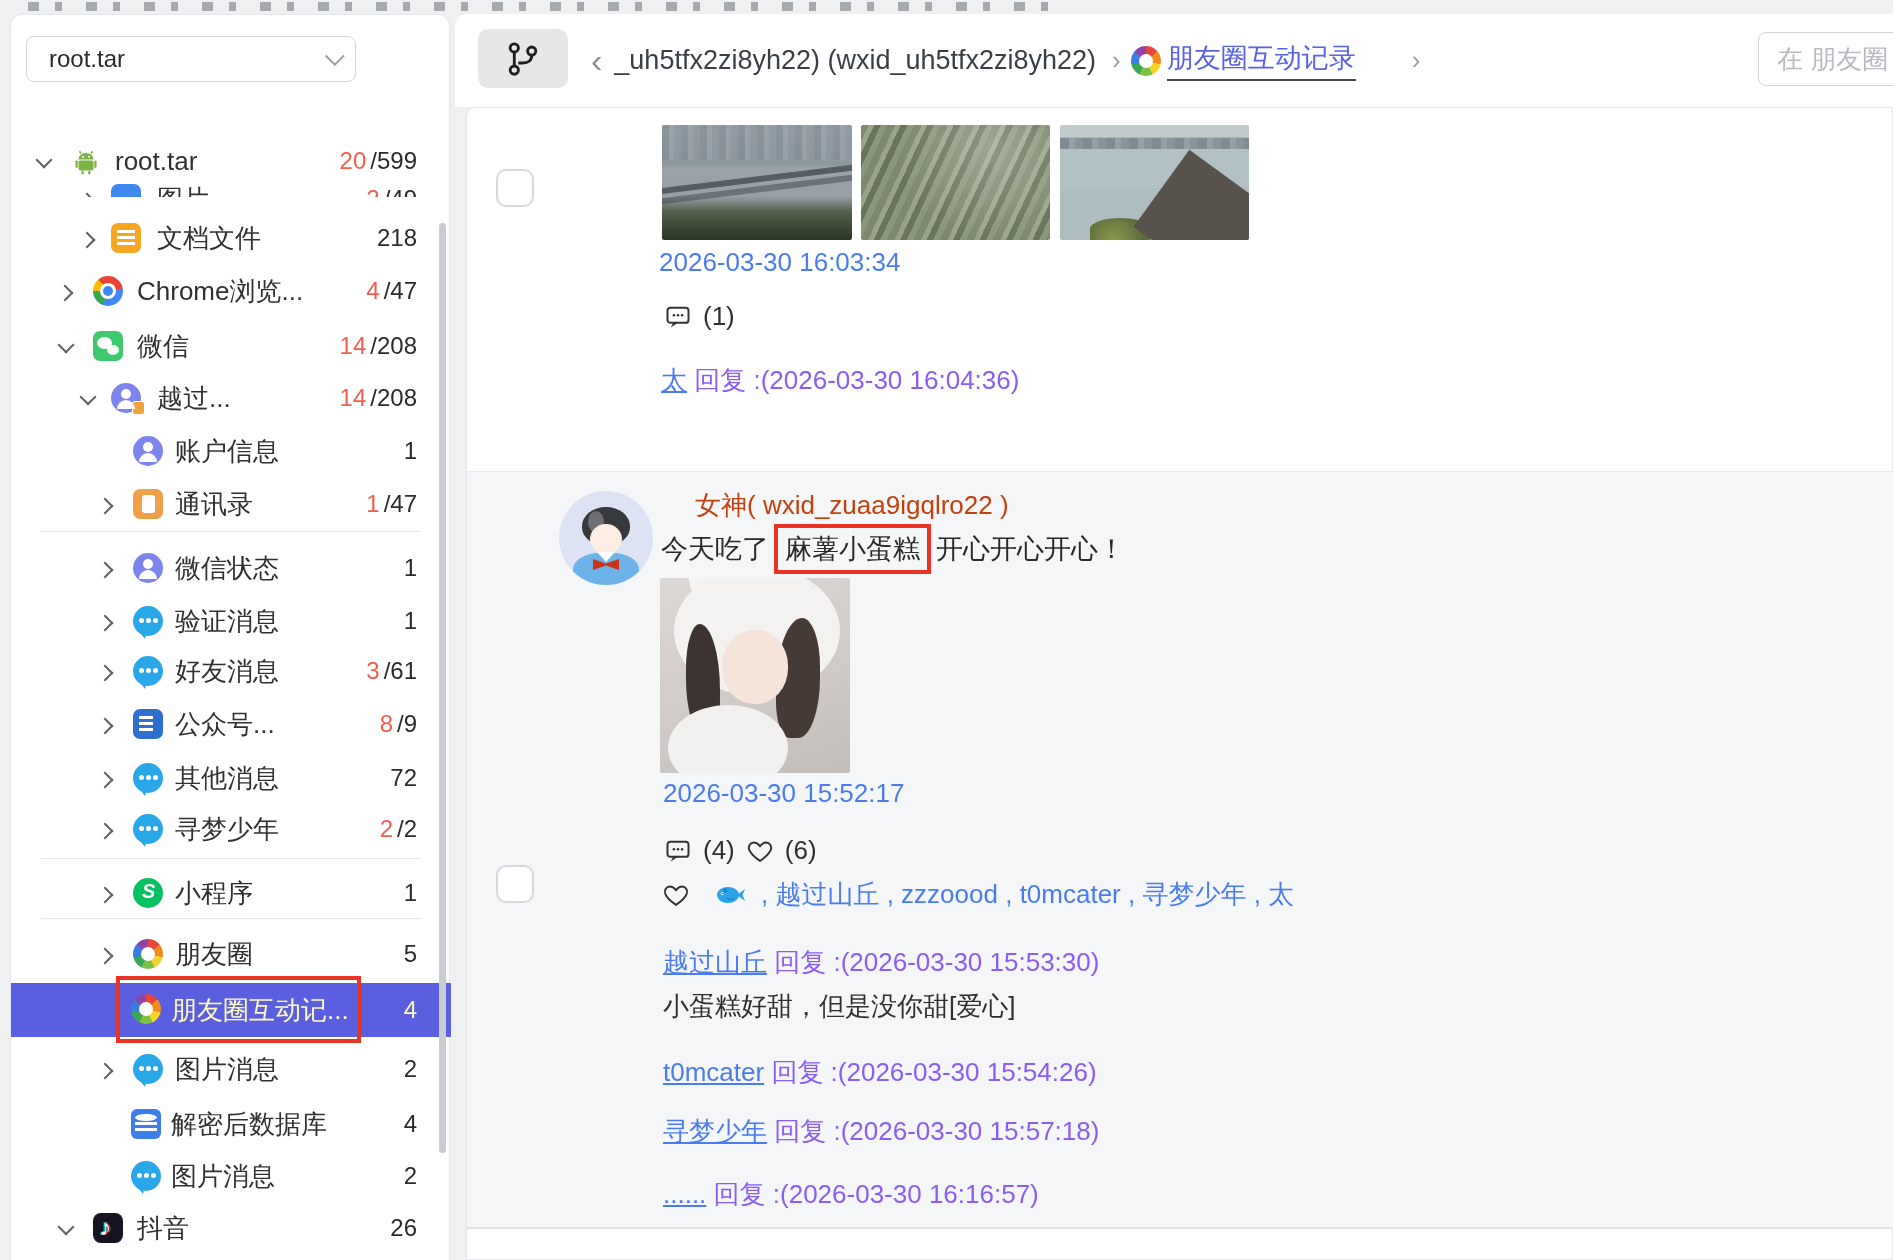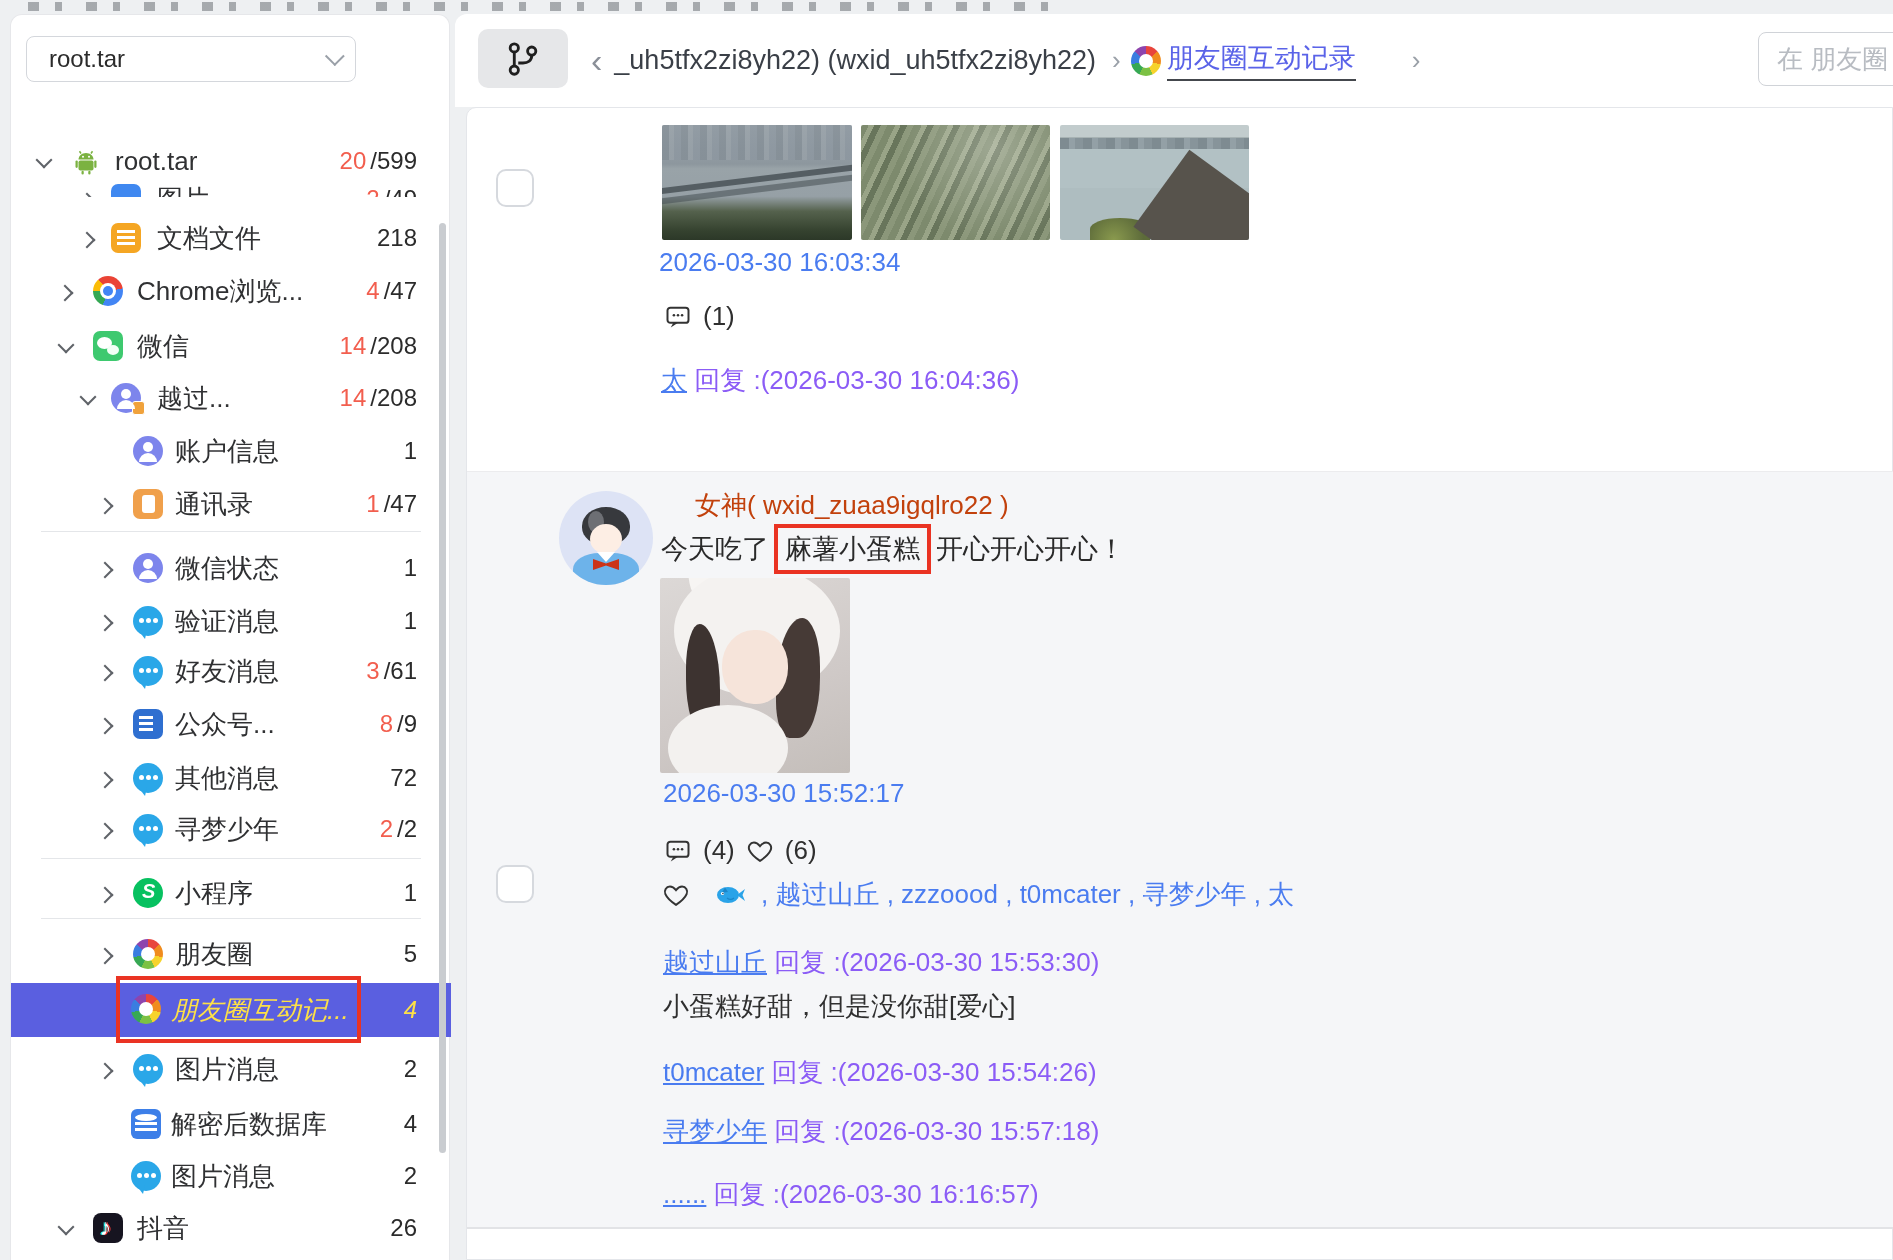--- a/index.html
+++ b/index.html
@@ -25,21 +25,21 @@
   .trow .cnt em { font-style:normal; color:#f25e4e; margin-right:4px; }
   .chev { position:absolute; top:21px; width:12px; height:12px; }
   .chev::before { content:""; position:absolute; width:10px; height:10px;
     border-right:2.4px solid #5f6368; border-bottom:2.4px solid #5f6368; }
   .chev.r::before { transform:rotate(-45deg); left:0; top:1px; }
   .chev.d::before { transform:rotate(45deg); left:1px; top:-2px; }
   .ticon { position:absolute; top:11px; width:30px; height:30px; border-radius:7px; }
   .tdiv { position:absolute; left:30px; width:380px; height:1px; background:#e4e6e9; }
 
   .trow.sel { background:#5a5fe0; }
-  .trow.sel .lbl, .trow.sel .cnt { color:#fde047;font-style:italic; }
+  .trow.sel .lbl, .trow.sel .cnt { color:#fef9c3; }
   .clipwrap { overflow:hidden; height:24px !important; }
 
   
   .ic-android { background:none; }
   .ic-img { background:#3f88f0; }
   .ic-img::after { content:""; position:absolute; left:4px; bottom:5px; border-left:11px solid transparent;
     border-right:11px solid transparent; border-bottom:12px solid #fff; }
   .ic-doc { background:#f5a623; }
   .ic-doc::after { content:""; position:absolute; left:6px; top:7px; width:18px; height:3px; background:#fff;
     box-shadow:0 6px 0 #fff, 0 12px 0 #fff; }

